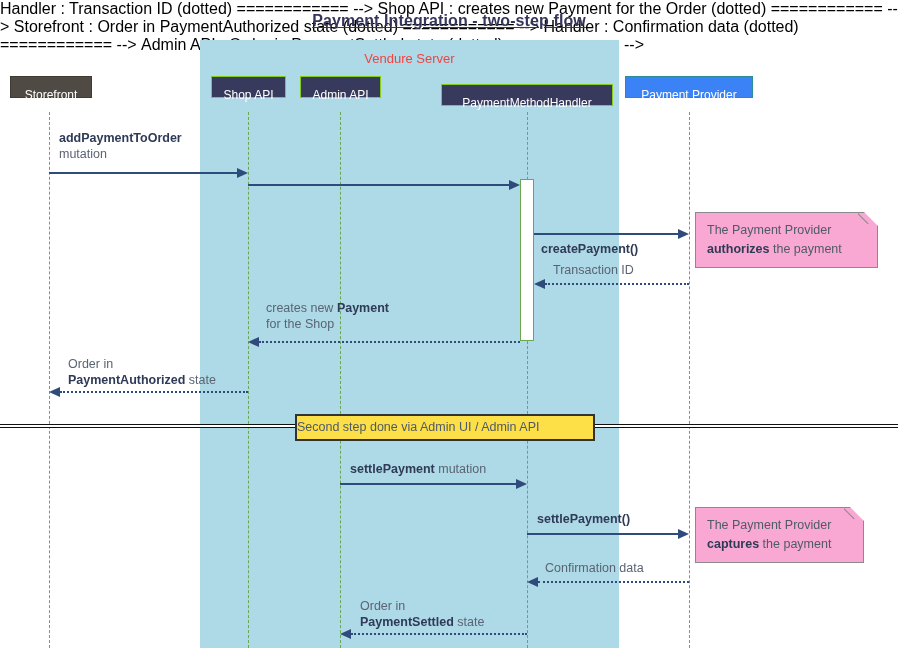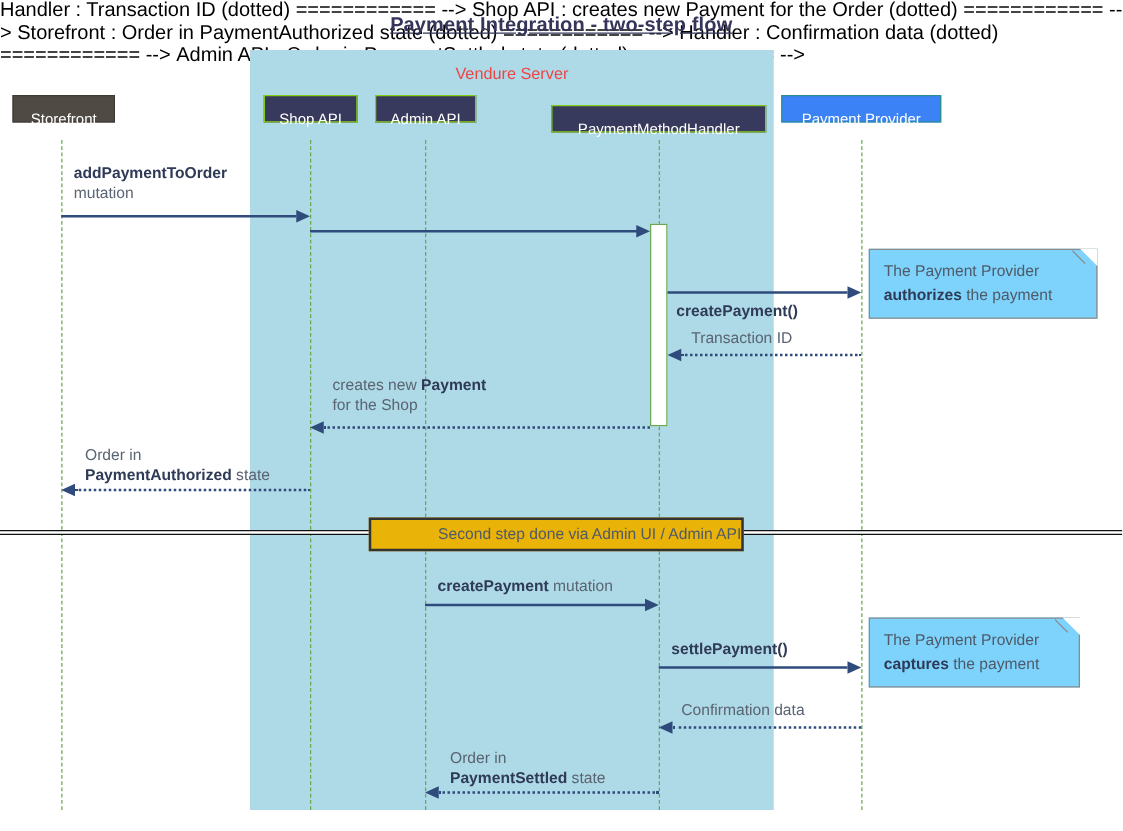--- a/index.html
+++ b/index.html
@@ -109,27 +109,28 @@
   }
   .msg-label b {
     color: #2f3a57;
     font-weight: bold;
   }
 
   
   .note {
     position: absolute;
     box-sizing: border-box;
-    background: #7dd3fc;
+    background: #f9a8d4;
     border: 1px solid #8a8a8a;
     font-size: 12.5px;
     color: #4f5a68;
     line-height: 19px;
     padding: 8px 10px 8px 11px;
     white-space: nowrap;
+    margin-top: 13px;
   }
   .note b { color: #2f3a57; font-weight: bold; }
   .note .fold {
     position: absolute;
     top: -1px;
     right: -1px;
     width: 0; height: 0;
     border-left: 14px solid transparent;
     border-top: 14px solid #ffffff;
   }
@@ -159,25 +160,25 @@
     width: 898px;
     height: 4px;
     border-top: 1.5px solid #111111;
     border-bottom: 1.5px solid #111111;
     box-sizing: border-box;
     background: #ffffff;
   }
   .divider-box {
     position: absolute;
     box-sizing: border-box;
-    background: #eab308;
+    background: #fde047;
     border: 2px solid #333333;
     font-size: 12.5px;
     color: #4f5a68;
-    text-align: right;
+    text-align: left;
     white-space: nowrap;
   }
 </style>
 </head>
 <body>
 
 <div id="canvas">
 
   
   <div class="diagram-title">Payment Integration - two-step flow</div>
@@ -264,21 +265,21 @@
   <div class="arrow-head left" style="left:49px; top:387px;"></div>
 
   
   <div class="divider-rule" style="top:424px;"></div>
   <div class="divider-box" style="left:295px; top:414px; width:300px; height:27px; line-height:23px;">
     <span>Second step done via Admin UI / Admin API</span>
   </div>
 
   
   <div class="msg-label" style="left:350px; top:461px;">
-    <b>createPayment</b><span> mutation</span>
+    <b>settlePayment</b><span> mutation</span>
   </div>
   <div class="msg-line" style="left:340px; top:483px; width:177px;"></div>
   <div class="arrow-head right" style="left:516px; top:479px;"></div>
 
   
   <div class="msg-label" style="left:537px; top:511px;">
     <b>settlePayment()</b>
   </div>
   <div class="msg-line" style="left:527px; top:533px; width:151px;"></div>
   <div class="arrow-head right" style="left:678px; top:529px;"></div>

